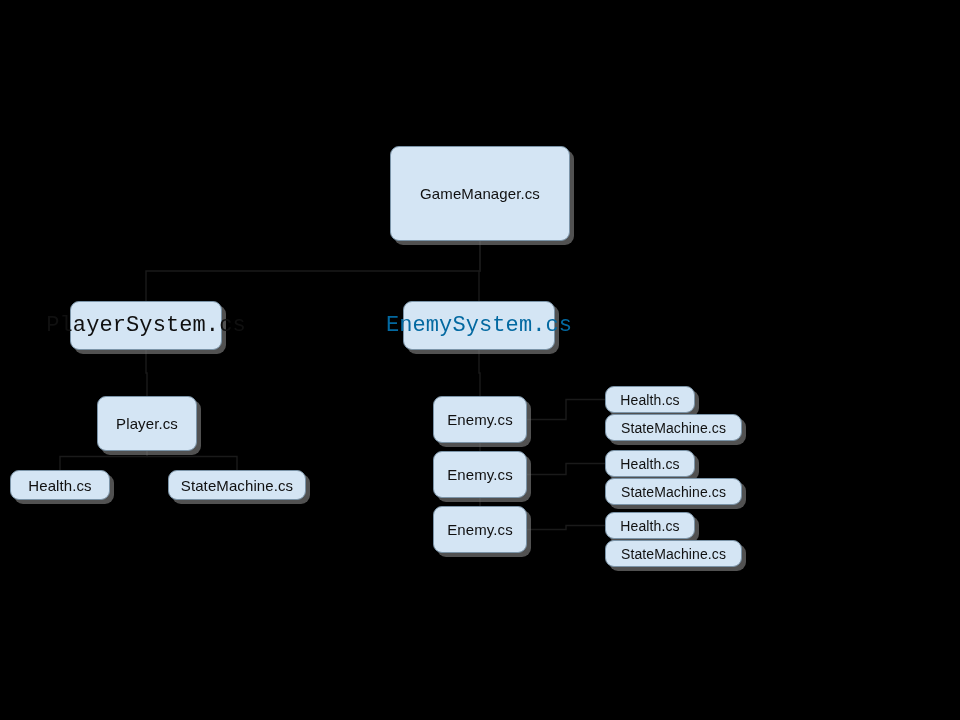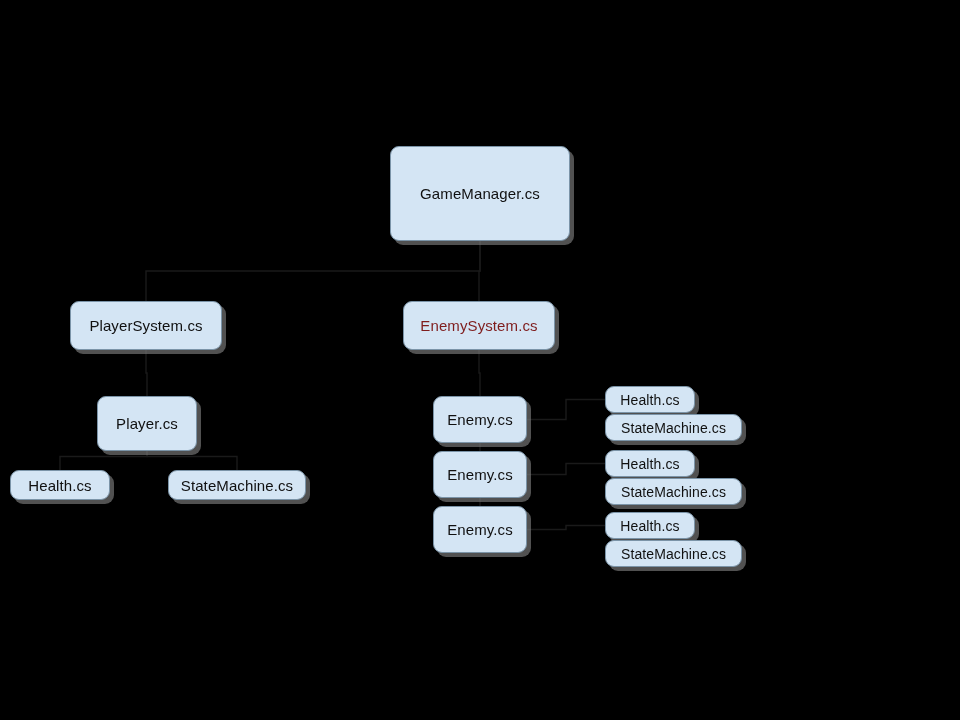--- a/index.html
+++ b/index.html
@@ -43,21 +43,21 @@
     color: #101010;
     box-shadow: 4px 4px 0 0 rgba(130,130,130,0.62);
     user-select: none;
   }
   .node-label {
     white-space: nowrap;
     line-height: 1;
     letter-spacing: 0.1px;
   }
   .size-lg  { font-size: 15px; }
-  .size-md  { font-size: 15px; }
+  .size-md  { font-size: 22px; font-family: Liberation Mono, monospace; }
   .size-sm  { font-size: 15px; }
   .size-xs  { font-size: 14px; }
 </style>
 </head>
 <body>
 
 <div id="canvas" style="background: rgb(0, 0, 0);">
 
   <svg id="edge-layer" viewBox="0 0 960 720" width="960" height="720">
       <path d="M 480 241 L 480 271 L 146 271 L 146 301" fill="none" stroke="#1a1a1a" stroke-width="1.4"></path>
@@ -73,21 +73,21 @@
       <path d="M 527 529.5 L 566 529.5 L 566 525.5 L 605 525.5" fill="none" stroke="#1a1a1a" stroke-width="1.4"></path>
     </svg>
 
   <div id="node-layer">
       <div class="node" style="left: 390px; top: 146px; width: 180px; height: 95px; background: rgb(212, 229, 244); border-color: rgb(123, 148, 168); color: rgb(16, 16, 16);">
         <span class="node-label size-lg">GameManager.cs</span>
       </div>
       <div class="node" style="left: 70px; top: 301px; width: 152px; height: 49px; background: rgb(212, 229, 244); border-color: rgb(123, 148, 168); color: rgb(16, 16, 16);">
         <span class="node-label size-md">PlayerSystem.cs</span>
       </div>
-      <div class="node" style="left: 403px; top: 301px; width: 152px; height: 49px; background: rgb(212, 229, 244); border-color: rgb(123, 148, 168); color: #7f1d1d;">
+      <div class="node" style="left: 403px; top: 301px; width: 152px; height: 49px; background: rgb(212, 229, 244); border-color: rgb(123, 148, 168); color: #0369a1;">
         <span class="node-label size-md">EnemySystem.cs</span>
       </div>
       <div class="node" style="left: 97px; top: 396px; width: 100px; height: 55px; background: rgb(212, 229, 244); border-color: rgb(123, 148, 168); color: rgb(16, 16, 16);">
         <span class="node-label size-sm">Player.cs</span>
       </div>
       <div class="node" style="left: 10px; top: 470px; width: 100px; height: 30px; background: rgb(212, 229, 244); border-color: rgb(123, 148, 168); color: rgb(16, 16, 16);">
         <span class="node-label size-sm">Health.cs</span>
       </div>
       <div class="node" style="left: 168px; top: 470px; width: 138px; height: 30px; background: rgb(212, 229, 244); border-color: rgb(123, 148, 168); color: rgb(16, 16, 16);">
         <span class="node-label size-sm">StateMachine.cs</span>

